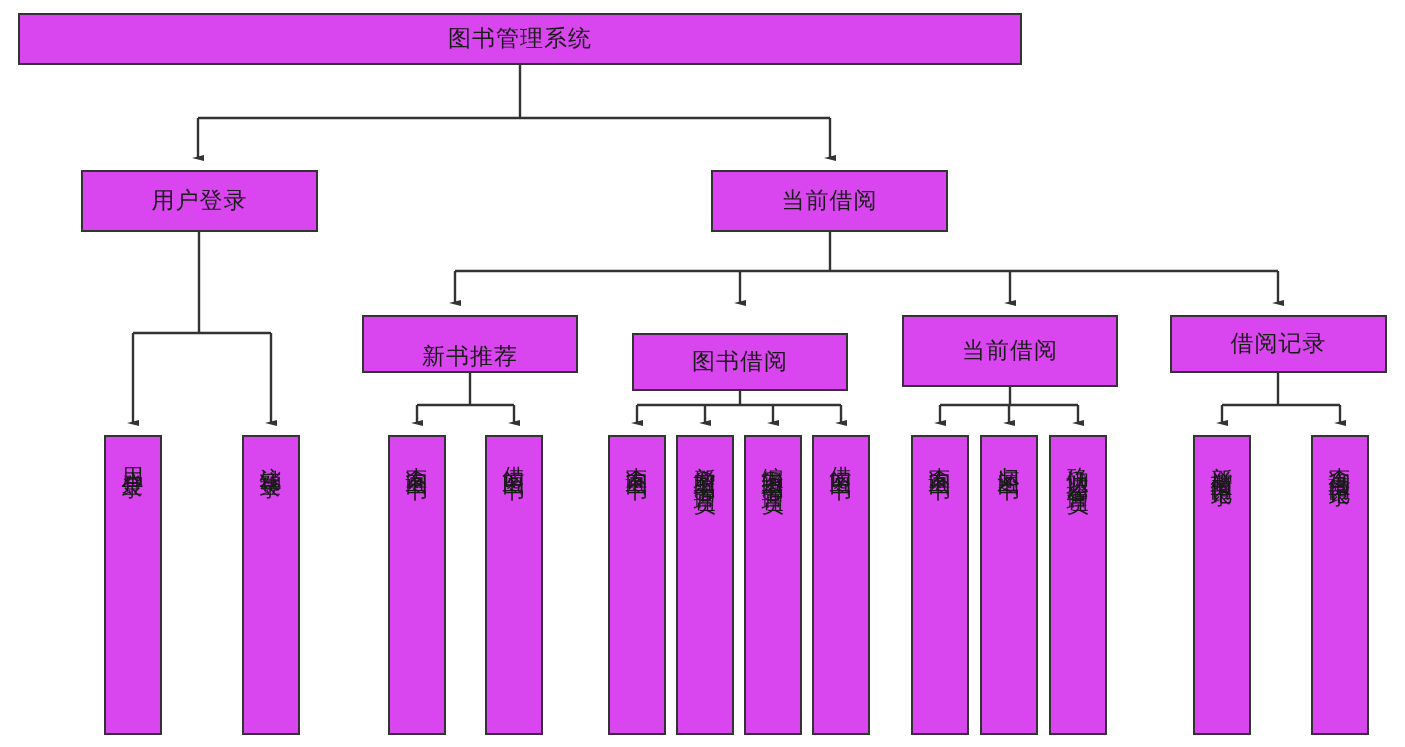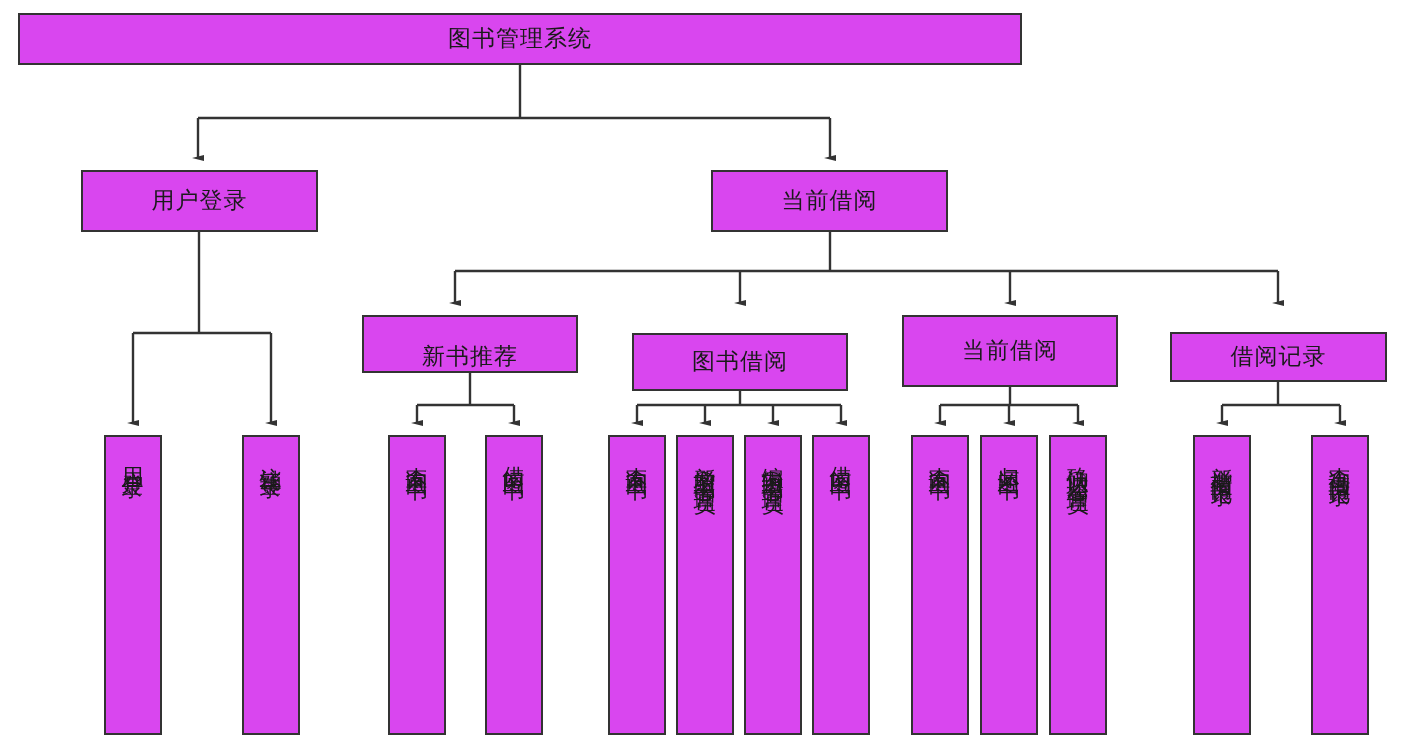--- a/index.html
+++ b/index.html
@@ -137,21 +137,21 @@
 
   <div class="node horizontal" style="left:362px; top:315px; width:216px; height:58px;align-items:flex-end;">
     <span class="node-label">新书推荐</span>
   </div>
   <div class="node horizontal" style="left:632px; top:333px; width:216px; height:58px;">
     <span class="node-label">图书借阅</span>
   </div>
   <div class="node horizontal" style="left:902px; top:315px; width:216px; height:72px;text-align:center;">
     <span class="node-label">当前借阅</span>
   </div>
-  <div class="node horizontal" style="left:1170px; top:332px; width:217px; height:50px;">
+  <div class="node horizontal" style="left:1170px; top:315px; width:217px; height:58px;">
     <span class="node-label">借阅记录</span>
   </div>
 
   <div class="node vertical" style="left:104px; top:435px; width:58px; height:300px;">
     <span class="node-label">用户登录</span>
   </div>
   <div class="node vertical" style="left:242px; top:435px; width:58px; height:300px;">
     <span class="node-label">注销登录</span>
   </div>
 

